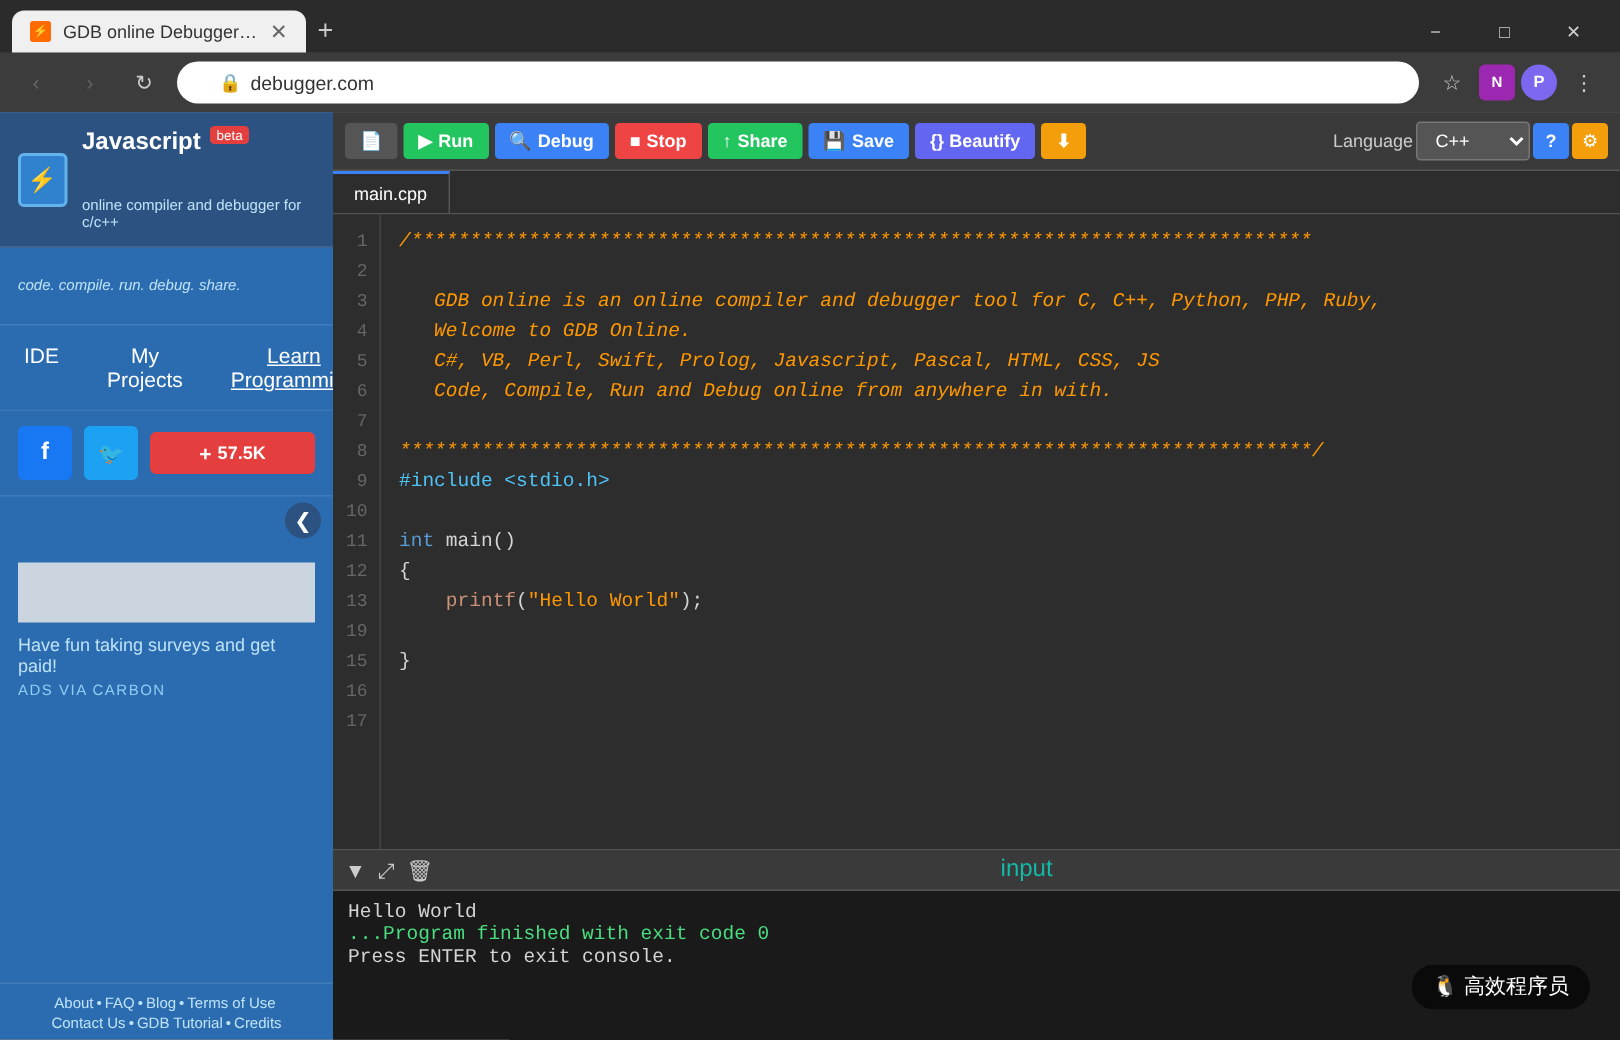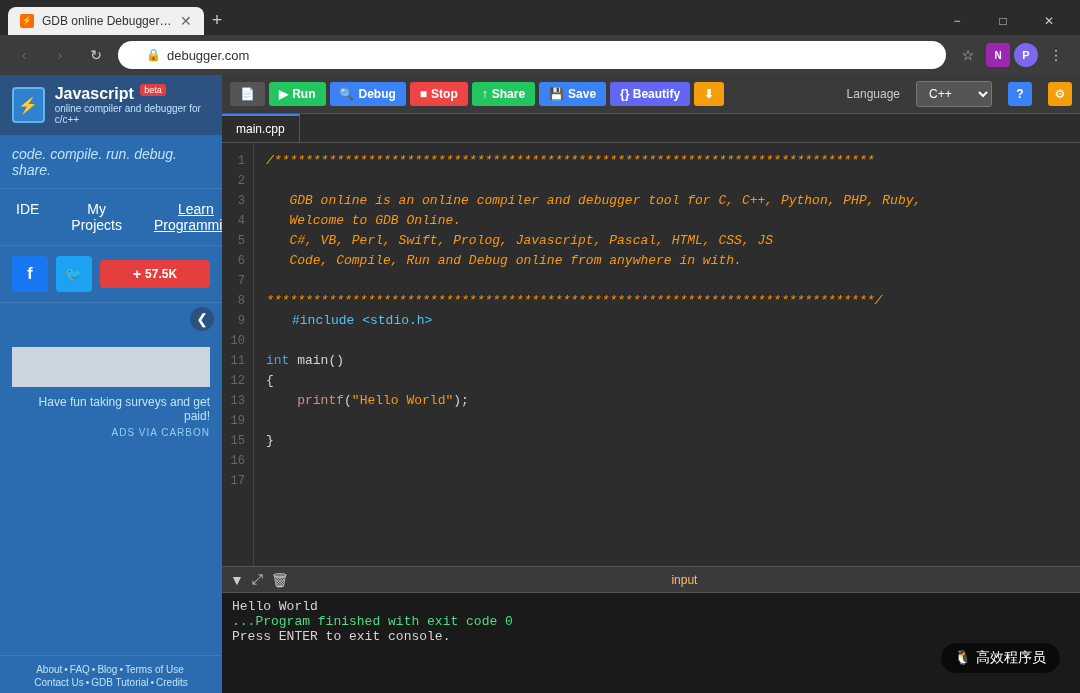--- a/index.html
+++ b/index.html
@@ -31,39 +31,39 @@
     
     .app-container { display: flex; height: calc(693px - 72px); }
 
     
     .sidebar { width: 222px; background: #2b6cb0; display: flex; flex-direction: column; color: white; flex-shrink: 0; }
     .sidebar-header { background: #2c5282; padding: 10px 12px; display: flex; align-items: center; gap: 10px; border-bottom: 1px solid rgba(255,255,255,0.1); }
     .sidebar-logo { width: 36px; height: 36px; background: #3182ce; border: 2px solid #63b3ed; border-radius: 4px; display: flex; align-items: center; justify-content: center; }
     .sidebar-logo span { color: white; font-size: 16px; font-weight: bold; }
     .sidebar-brand { display: flex; flex-direction: column; }
     .brand-beta { font-size: 9px; background: #e53e3e; color: white; padding: 1px 4px; border-radius: 3px; vertical-align: super; margin-left: 2px; }
-    .brand-subtitle { font-size: 10px; color: #bee3f8; }
-
-    .sidebar-tagline { padding: 10px 12px; font-size: 14px; color: #bee3f8; font-style: italic; border-bottom: 1px solid rgba(255,255,255,0.1); }
+    .brand-subtitle { font-size: 10px; color: #bee3f8; margin-top: 28px; }
+
+    .sidebar-tagline { padding: 20px 12px; font-size: 10px; color: #bee3f8; font-style: italic; border-bottom: 1px solid rgba(255,255,255,0.1); }
 
     .sidebar-nav { display: flex; flex-direction: row; }
     .nav-item { padding: 12px 16px; font-size: 14px; color: white; cursor: pointer; text-align: center; border-bottom: 1px solid rgba(255,255,255,0.08); }
     .nav-item.learn { color: white; font-weight: 500; text-decoration: underline; }
     .nav-item.questions { color: #fef9c3; font-weight: 400; padding-left: 47px; }
     .nav-item.jobs { display: flex; align-items: center; justify-content: center; gap: 6px; }
     .jobs-badge { background: #e53e3e; color: white; font-size: 9px; padding: 1px 5px; border-radius: 3px; }
 
     .sidebar-social { display: flex; padding: 10px 12px; gap: 8px; align-items: center; border-bottom: 1px solid rgba(255,255,255,0.1); }
     .social-fb { width: 36px; height: 36px; background: #1877f2; border-radius: 4px; display: flex; align-items: center; justify-content: center; color: white; font-size: 16px; font-weight: bold; cursor: pointer; }
     .social-tw { width: 36px; height: 36px; background: #1da1f2; border-radius: 4px; display: flex; align-items: center; justify-content: center; color: white; font-size: 14px; cursor: pointer; }
     .social-plus { display: flex; align-items: center; gap: 4px; background: #e53e3e; border-radius: 4px; padding: 6px 10px; cursor: pointer; flex: 1; justify-content: center; }
     .social-plus span { color: white; font-size: 12px; font-weight: bold; }
     .collapse-btn { background: #2c5282; border: none; color: white; cursor: pointer; border-radius: 50%; width: 24px; height: 24px; display: flex; align-items: center; justify-content: center; font-size: 14px; }
 
-    .sidebar-ad { padding: 12px; text-align: right; flex: 1; }
+    .sidebar-ad { padding: 12px; text-align: left; flex: 1; }
     .ad-image { width: 100%; height: 40px; background: #cbd5e0; margin-bottom: 8px; }
     .ad-text { font-size: 12px; color: #bee3f8; margin-bottom: 4px; }
     .ad-source { font-size: 10px; color: #90cdf4; letter-spacing: 1px; }
 
     .sidebar-footer { padding: 8px 12px; font-size: 10px; color: #bee3f8; display: flex; flex-wrap: wrap; gap: 2px; justify-content: center; border-top: 1px solid rgba(255,255,255,0.1); }
     .footer-link { color: #bee3f8; text-decoration: none; cursor: pointer; }
     .footer-dot { color: #bee3f8; }
 
     
     .main-area { flex: 1; display: flex; flex-direction: column; background: #2d2d2d; overflow: hidden; }
@@ -72,49 +72,49 @@
     .toolbar { display: flex; align-items: center; padding: 6px 8px; background: #3a3a3a; gap: 4px; border-bottom: 1px solid #555; }
     .tool-btn { display: flex; align-items: center; gap: 4px; padding: 5px 10px; border: none; border-radius: 3px; cursor: pointer; font-size: 12px; font-weight: bold; color: white; }
     .tool-btn.file { background: #555; color: white; }
     .tool-btn.run { background: #22c55e; }
     .tool-btn.debug { background: #3b82f6; }
     .tool-btn.stop { background: #ef4444; }
     .tool-btn.share { background: #22c55e; }
     .tool-btn.save { background: #3b82f6; }
     .tool-btn.beautify { background: #6366f1; }
     .tool-btn.download { background: #f59e0b; }
-    .lang-selector { margin-left: auto; display: flex; align-items: center; gap: 16px; }
+    .lang-selector { margin-left: auto; display: flex; align-items: center; gap: 2px; }
     .lang-label { color: #ccc; font-size: 12px; }
     .lang-select { background: #555; color: white; border: 1px solid #777; border-radius: 3px; padding: 4px 8px; font-size: 12px; cursor: pointer; }
     .tool-info { width: 24px; height: 24px; background: #3b82f6; border-radius: 3px; display: flex; align-items: center; justify-content: center; color: white; font-size: 12px; font-weight: bold; cursor: pointer; }
     .tool-settings { width: 24px; height: 24px; background: #f59e0b; border-radius: 3px; display: flex; align-items: center; justify-content: center; color: white; font-size: 12px; cursor: pointer; }
 
     
     .file-tabs { background: #2d2d2d; display: flex; align-items: center; border-bottom: 1px solid #555; }
     .file-tab { padding: 6px 14px; font-size: 12px; color: #ccc; cursor: pointer; background: #3d3d3d; border-right: 1px solid #555; }
     .file-tab.active { background: #2d2d2d; color: #fff; border-top: 2px solid #3b82f6; }
 
     
     .editor { flex: 1; overflow-y: auto; font-family: 'Courier New', monospace; font-size: 13px; background: #2d2d2d; display: flex; }
     .line-numbers { padding: 8px 0; min-width: 32px; color: #666; text-align: right; background: #2d2d2d; border-right: 1px solid #444; }
     .line-num { padding: 0 8px; line-height: 20px; font-size: 12px; }
     .code-content { padding: 8px 12px; flex: 1; line-height: 20px; }
     .code-line { min-height: 20px; white-space: pre; }
     .c-comment { color: #ff9800; font-style: italic; }
     .c-string { color: #ff9800; }
-    .c-include { color: #4fc3f7; margin-left: 26px; }
+    .c-include { color: #4fc3f7; }
     .c-func { color: #ce9178; }
     .c-normal { color: #d4d4d4; }
     .c-blue { color: #569cd6; }
 
     
     .console-area { height: 130px; display: flex; flex-direction: column; border-top: 1px solid #555; }
     .console-header { display: flex; align-items: center; padding: 4px 8px; background: #3a3a3a; gap: 8px; border-bottom: 1px solid #555; }
     .console-btn { background: none; border: none; color: #ccc; cursor: pointer; font-size: 14px; }
-    .console-title { color: #fdba74; font-size: 12px; flex: 1; text-align: center; }
+    .console-title { color: #14b8a6; font-size: 16px; flex: 1; text-align: center; }
     .console-output { background: #1a1a1a; flex: 1; font-family: 'Courier New', monospace; font-size: 13px; padding: 6px 10px; overflow-y: auto; color: #d4d4d4; }
     .output-normal { color: #d4d4d4; }
     .output-green { color: #4ade80; }
     .output-cursor { background: #d4d4d4; color: #1a1a1a; }
 
     
     .watermark { position: fixed; bottom: 20px; right: 20px; background: rgba(0,0,0,0.6); color: white; padding: 6px 14px; border-radius: 20px; font-size: 14px; pointer-events: none; }
   </style>
 </head>
 <body>

